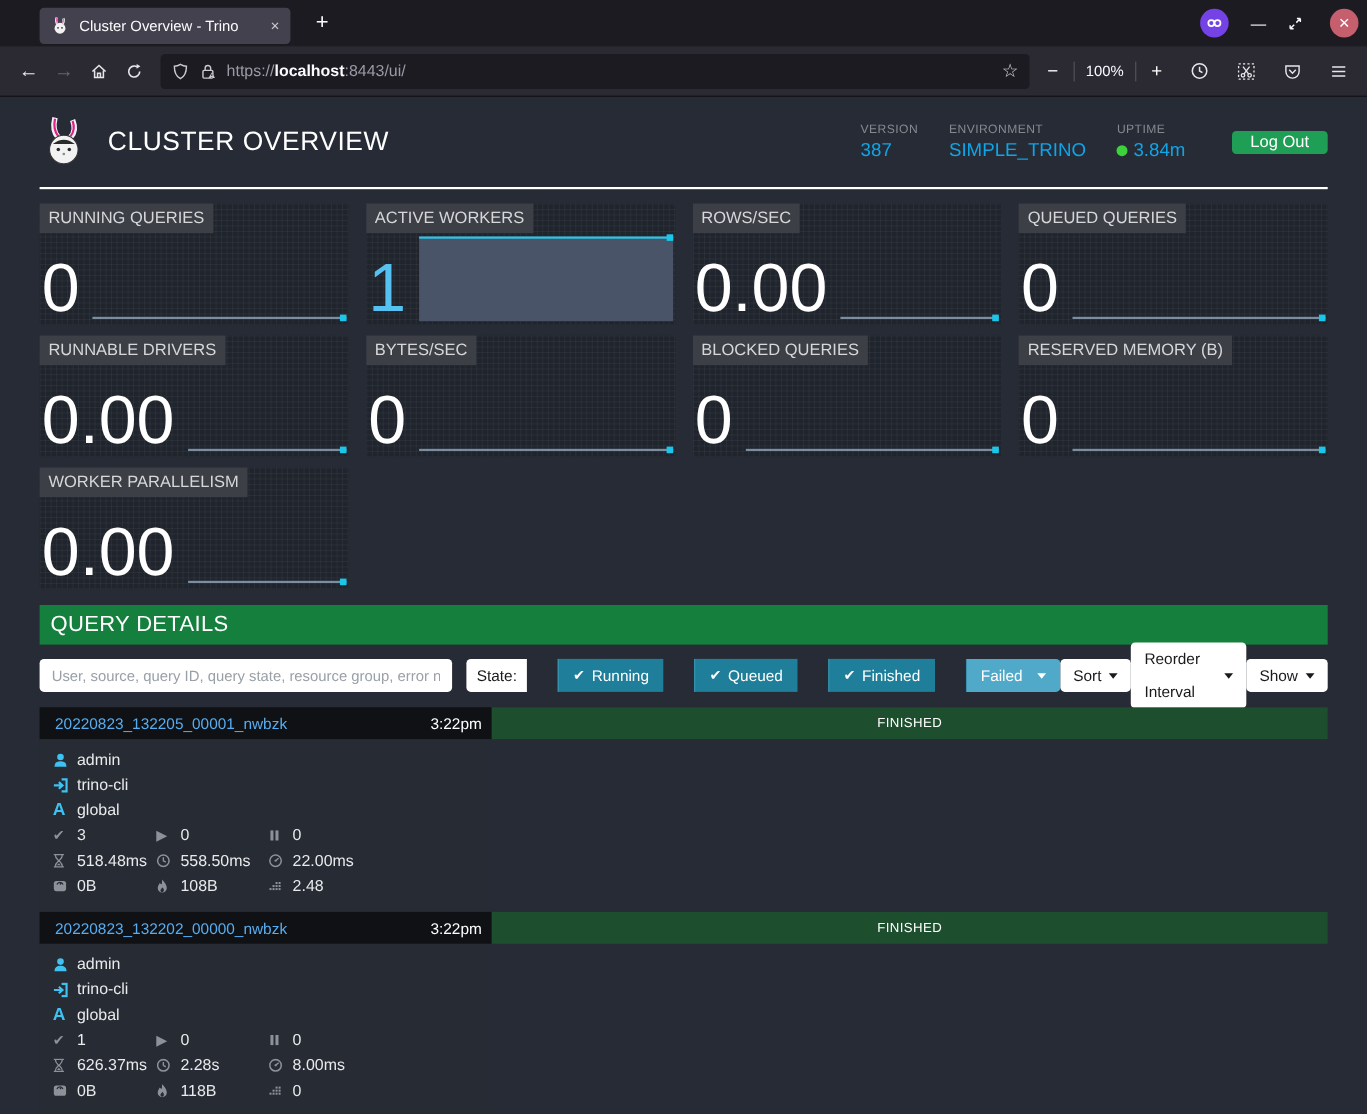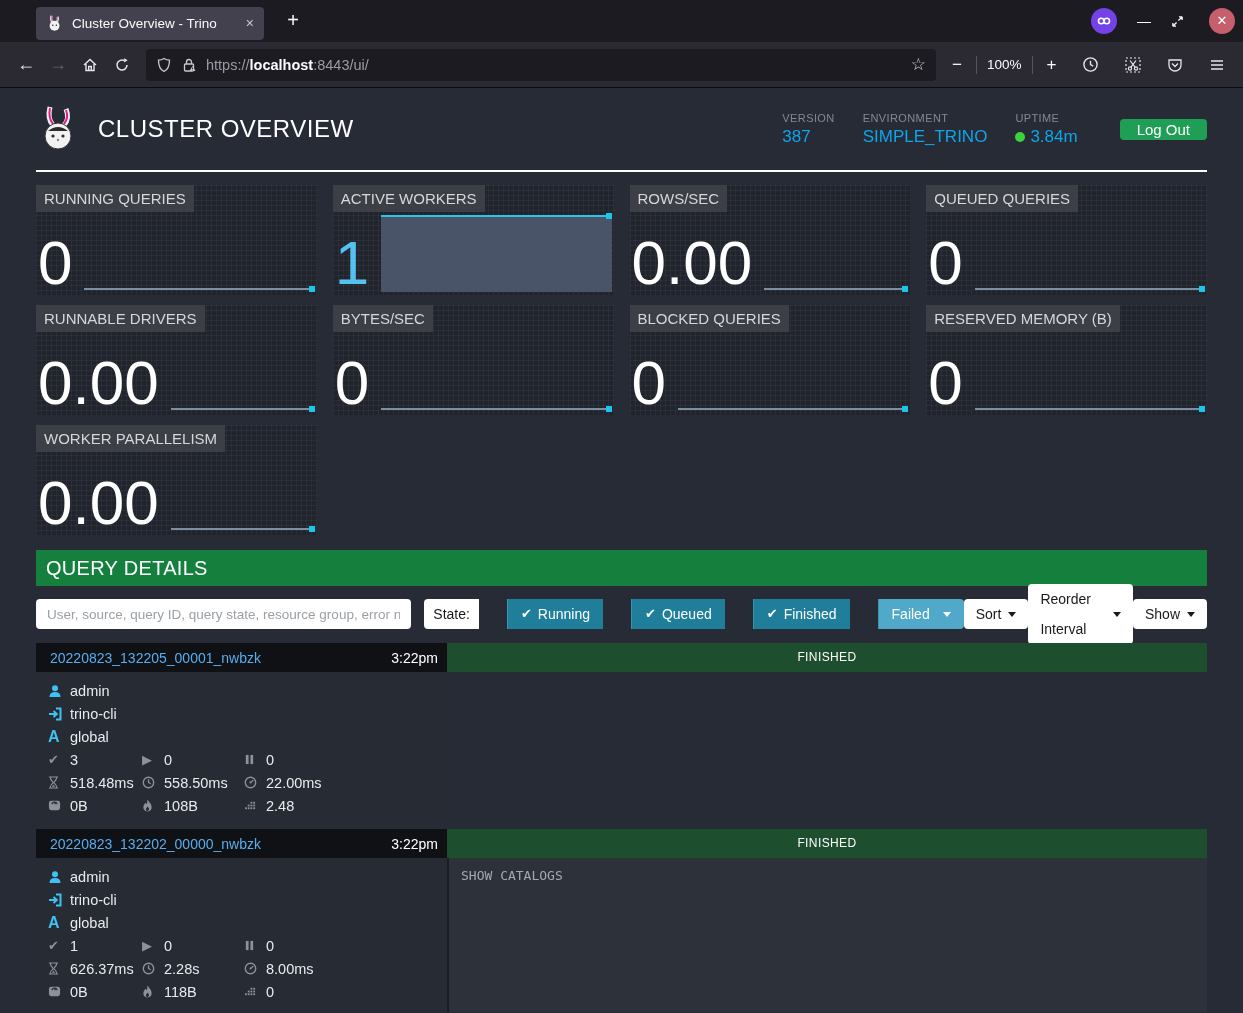--- a/index.html
+++ b/index.html
@@ -609,17 +609,16 @@
                     <rect x="10" y="5" width="2" height="2"></rect>
                     <rect x="7" y="2" width="2" height="2"></rect>
                     <rect x="10" y="2" width="2" height="2"></rect>
                   </g>
                 </svg>
               </span>
               <span>0</span>
             </span>
         </div>
       </div>
-      <div class="qr-sql">SHOW CATALOGS</div>
     </div>
   </div>
 
 </div>
 
 </body></html>

